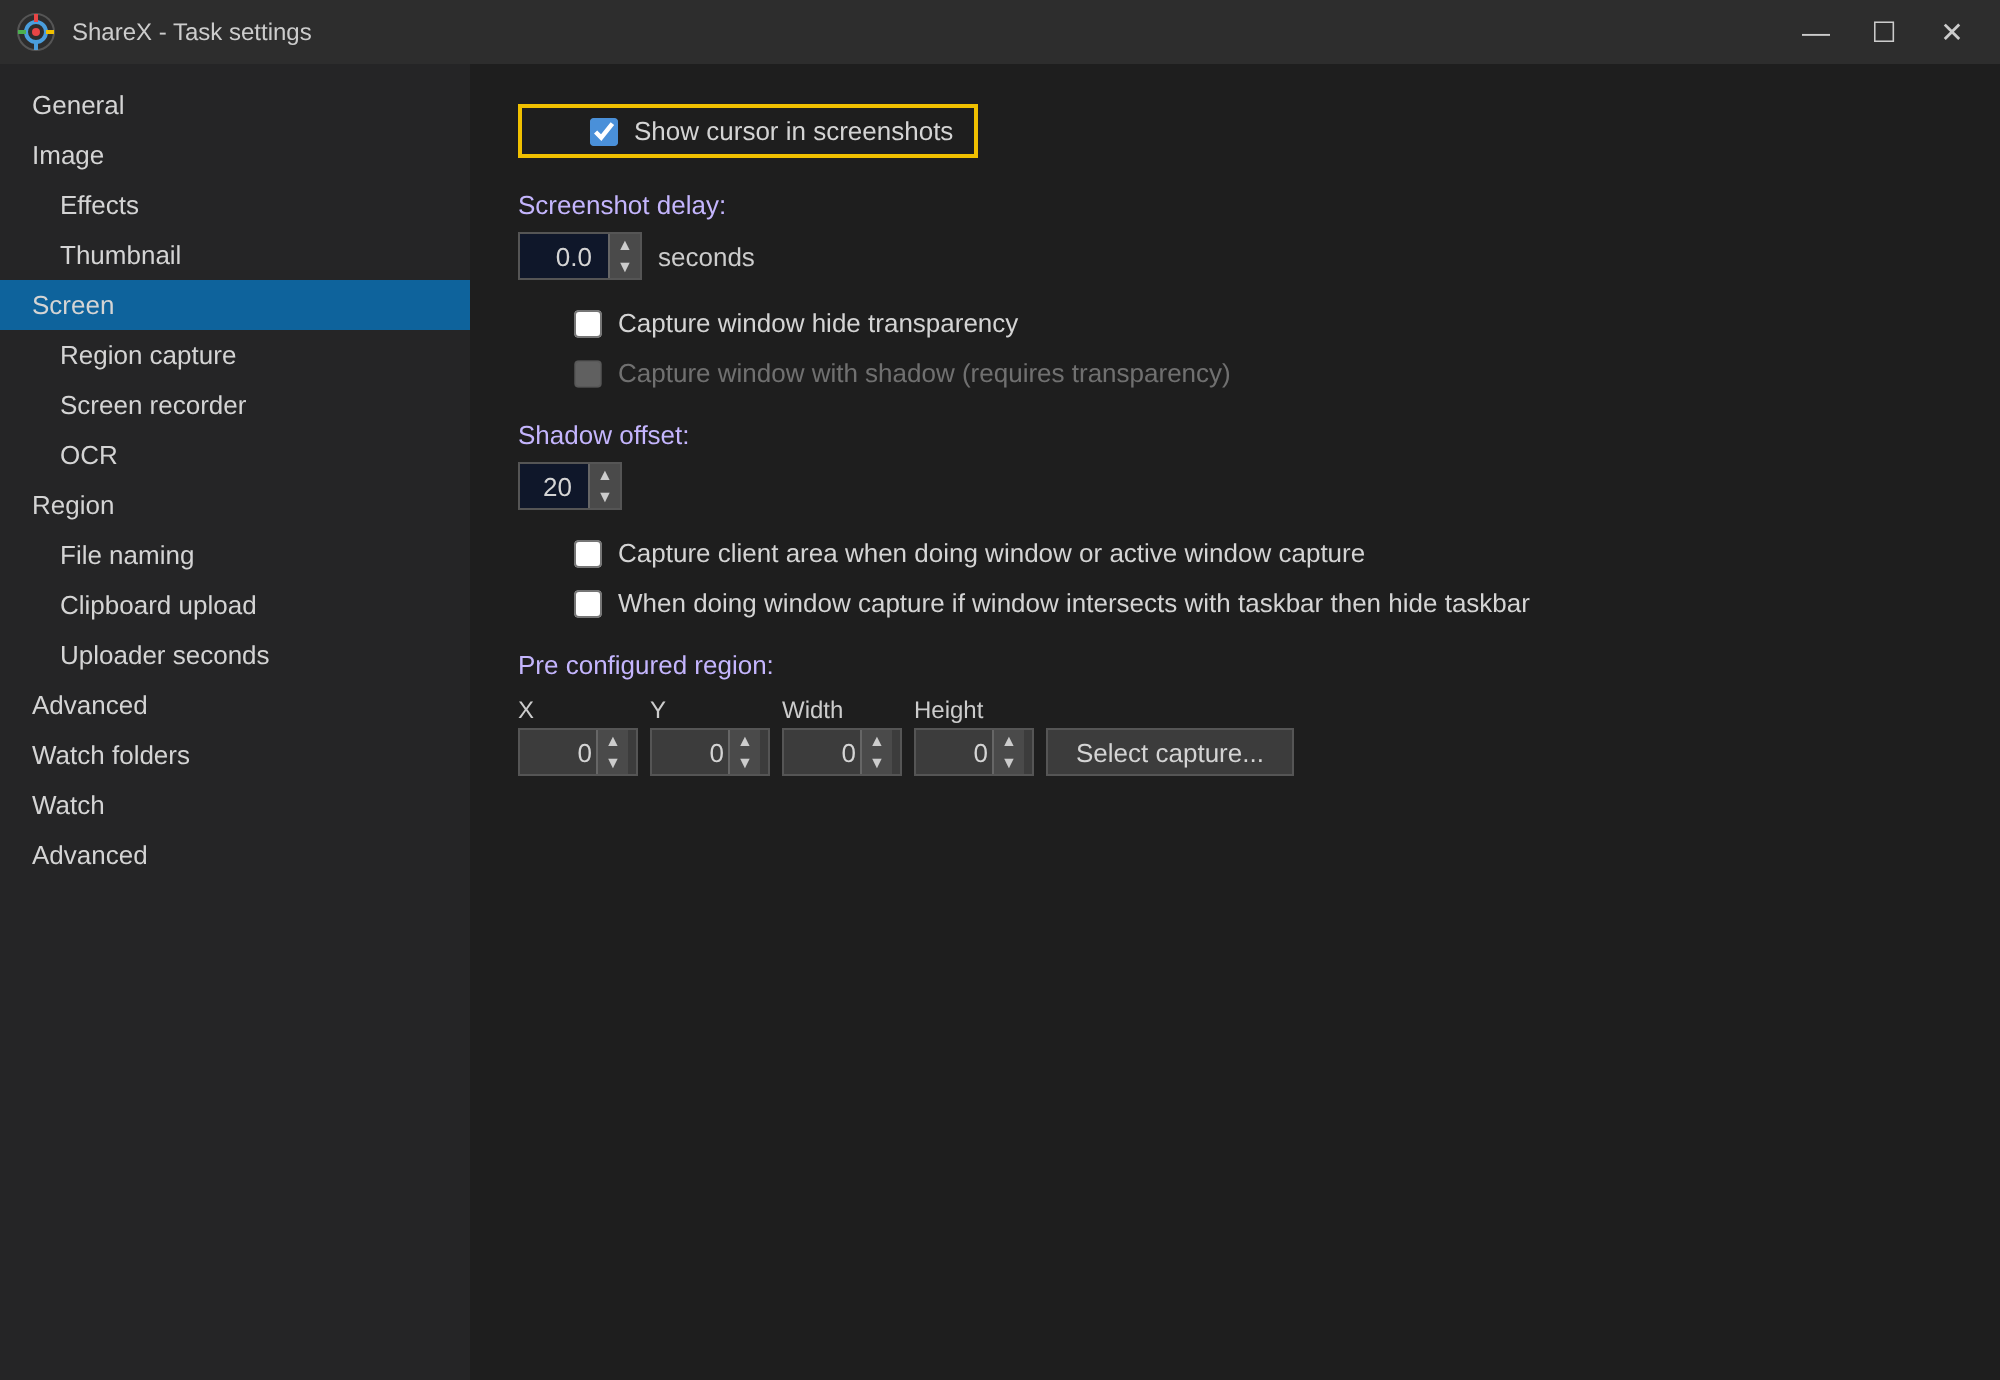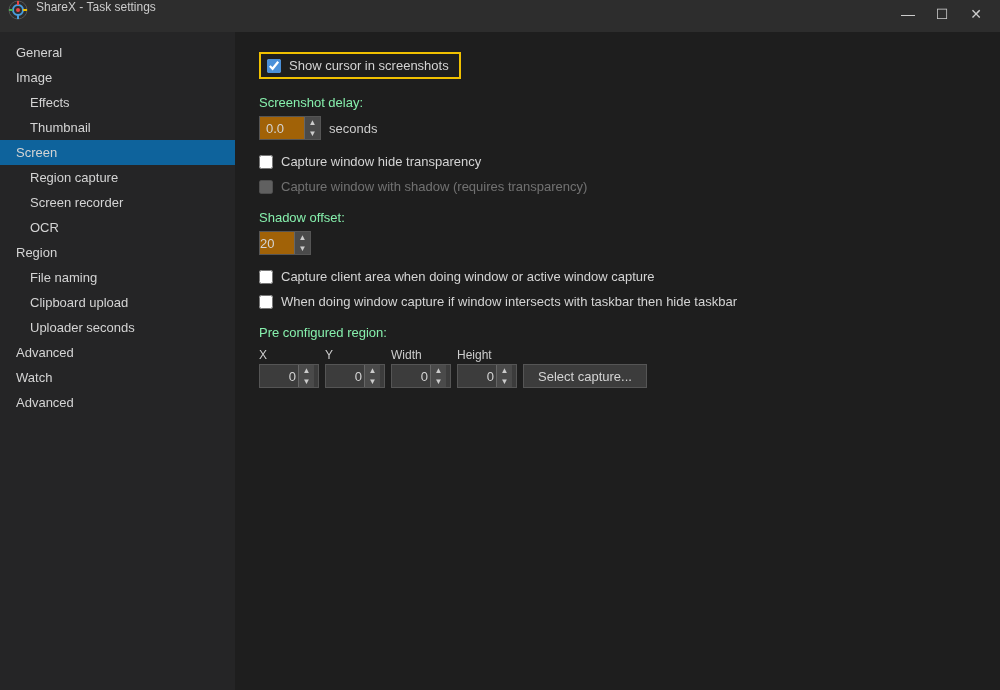--- a/index.html
+++ b/index.html
@@ -9,21 +9,21 @@
       background: #1e1e1e;
       font-family: 'Segoe UI', Arial, sans-serif;
       font-size: 13px;
       color: #d4d4d4;
       overflow: hidden;
     }
 
     
     .titlebar {
       display: flex;
-      align-items: flex-start;
+      align-items: center;
       height: 32px;
       background: #2d2d2d;
       padding: 0 8px;
       user-select: none;
     }
     .titlebar-logo {
       width: 20px;
       height: 20px;
       margin-right: 8px;
       flex-shrink: 0;
@@ -98,39 +98,40 @@
       align-items: center;
       padding: 4px 10px 4px 6px;
       margin-bottom: 16px;
     }
 
     .checkbox-row {
       display: flex;
       align-items: center;
       margin-bottom: 10px;
       gap: 8px;
+      margin-left: 28px;
     }
     .checkbox-row.disabled {
       opacity: 0.45;
     }
     .checkbox-row label {
       cursor: pointer;
     }
 
     input[type="checkbox"] {
       width: 14px;
       height: 14px;
       accent-color: #4a90d9;
       cursor: pointer;
       flex-shrink: 0;
     }
 
     
     .section-label {
-      color: #86efac;
+      color: #c4b5fd;
       margin-bottom: 6px;
       margin-top: 16px;
     }
     .section-label.first { margin-top: 0; }
 
     
     .spinner-group {
       display: flex;
       align-items: center;
       gap: 8px;
@@ -139,26 +140,26 @@
     .spinner-wrap {
       display: flex;
       align-items: center;
       background: #3c3c3c;
       border: 1px solid #555;
       height: 24px;
     }
     .spinner-input {
       width: 44px;
       height: 22px;
-      background: #a16207;
+      background: #0f172a;
       border: none;
       color: #d4d4d4;
       font-size: 13px;
       text-align: right;
-      padding-right: 20px;
+      padding-right: 8px;
       outline: none;
     }
     .spinner-btns {
       display: flex;
       flex-direction: column;
       height: 22px;
     }
     .spinner-btn {
       width: 16px;
       height: 11px;
@@ -284,20 +285,23 @@
     <div class="sidebar-item sub">
       <span>Clipboard upload</span>
     </div>
     <div class="sidebar-item sub">
       <span>Uploader seconds</span>
     </div>
     <div class="sidebar-item group">
       <span>Advanced</span>
     </div>
     <div class="sidebar-item group">
+      <span>Watch folders</span>
+    </div>
+    <div class="sidebar-item group">
       <span>Watch</span>
     </div>
     <div class="sidebar-item group">
       <span>Advanced</span>
     </div>
   </div>
 
   <div class="content">
 
     

